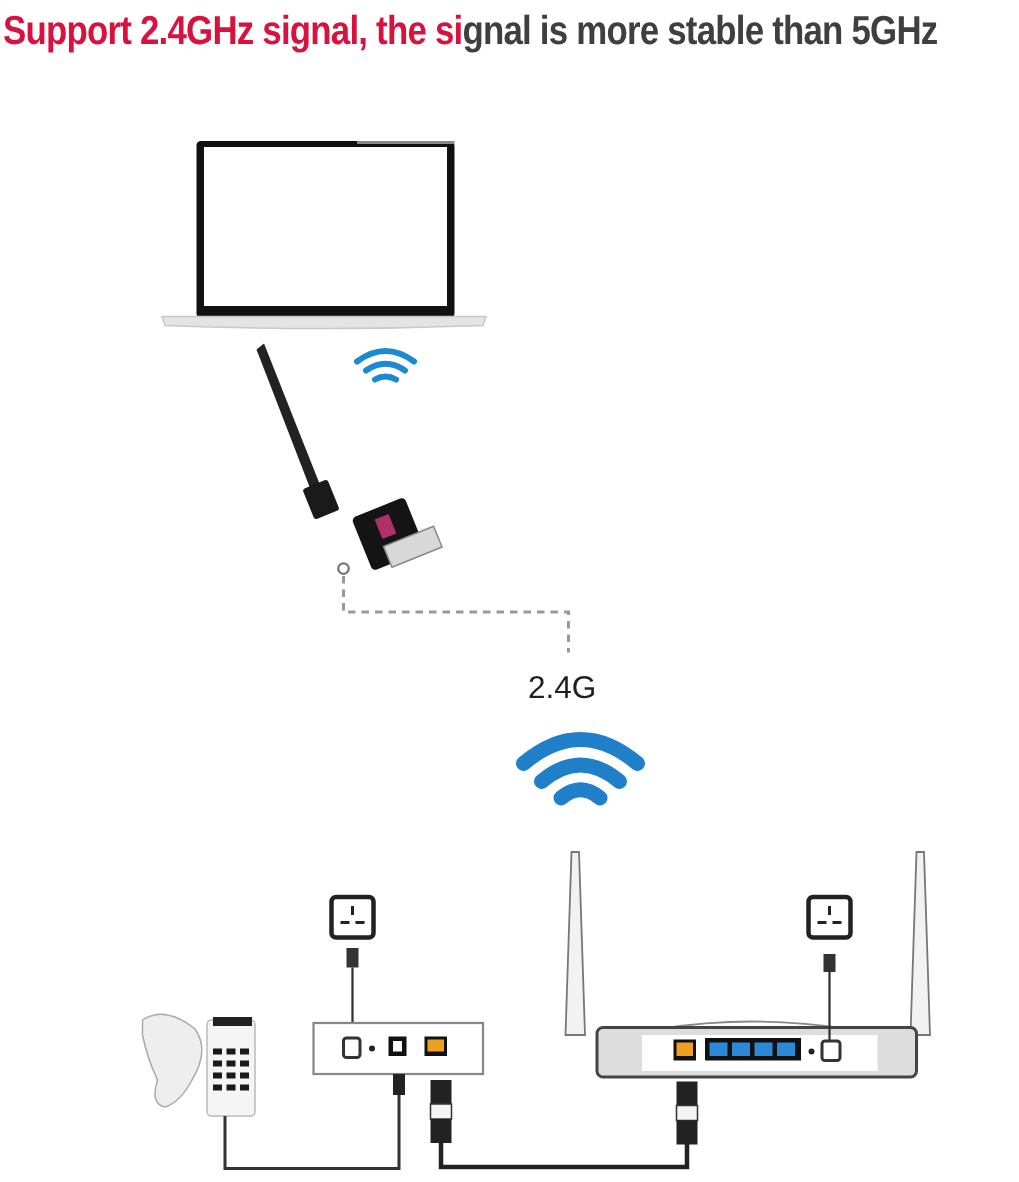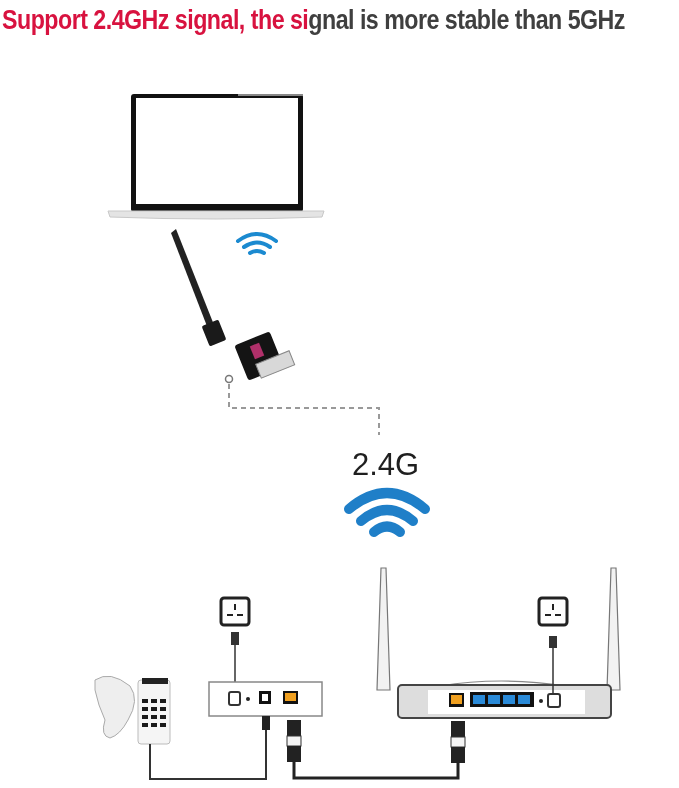--- a/index.html
+++ b/index.html
@@ -8,21 +8,21 @@
       position: absolute; left: 2px; top: 3px; width: 677px; height: 34px;
       font-family: "Liberation Sans", sans-serif; font-weight: bold;
       font-size: 27px; line-height: 34px; letter-spacing: -0.6px;
       white-space: nowrap; transform: scaleX(0.86); transform-origin: left top;
     }
     .headline .red { color: #d8123f; }
     .headline .gray { color: #3f3f3f; }
     svg.canvas { position: absolute; left: 0; top: 0; }
     .label-24 {
       position: absolute; left: 352px; top: 447px;
-      font-family: "Liberation Sans", sans-serif; font-size: 31px; color: #1f1f1f;
+      font-family: "Liberation Sans", sans-serif; font-size: 21px; color: #1f1f1f;
     }
   </style>
 </head>
 <body>
 
 <div class="headline">
   <span class="red">Support 2.4GHz signal, the si</span><span class="gray">gnal is more stable than 5GHz</span>
 </div>
 
 <svg class="canvas" width="679" height="788" viewBox="0 0 679 788">

